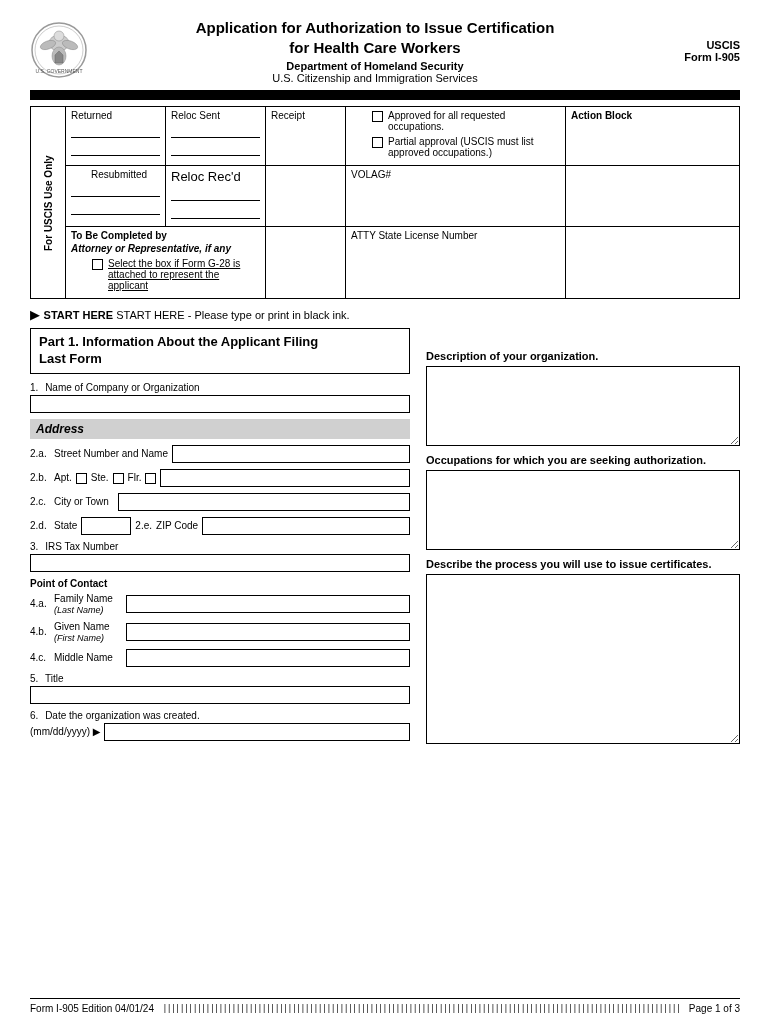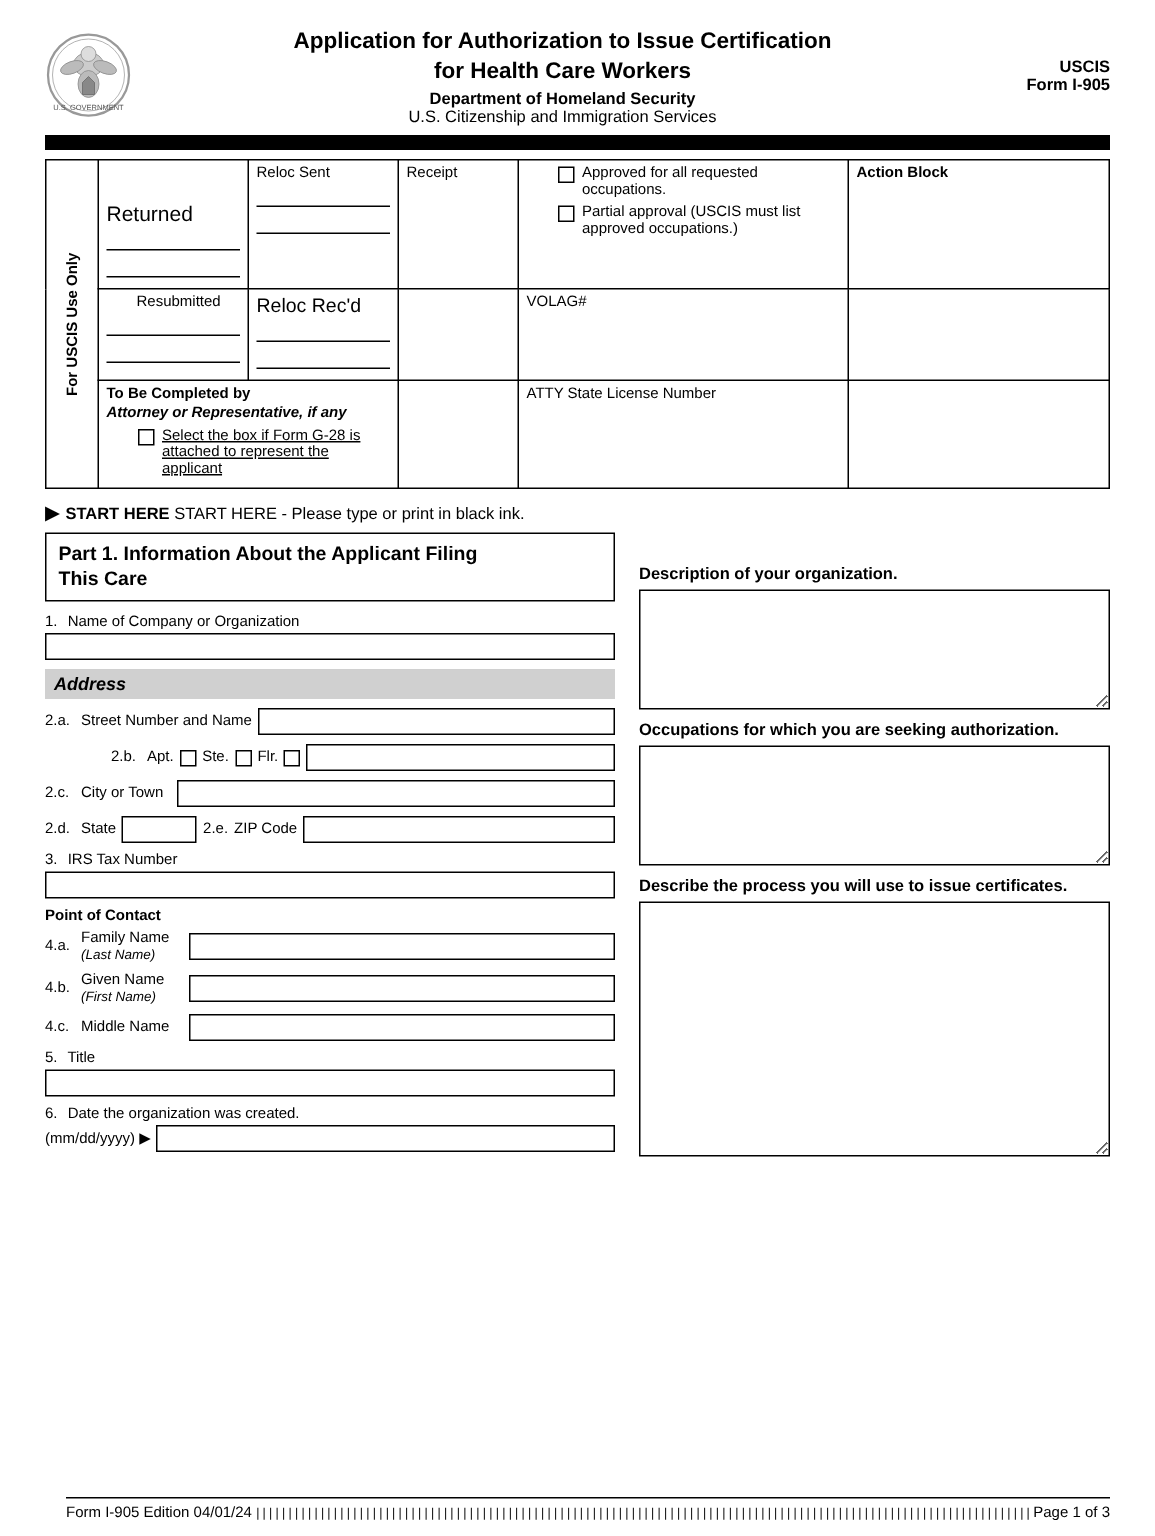--- a/index.html
+++ b/index.html
@@ -223,21 +223,21 @@
     
     .poc-label {
       font-weight: bold;
       font-size: 10px;
       margin-bottom: 4px;
     }
     
     .footer {
       position: absolute;
       bottom: 10px;
-      left: 44px;
+      left: 30px;
       right: 30px;
       display: flex;
       justify-content: space-between;
       align-items: center;
       border-top: 1px solid #000;
       padding-top: 4px;
       font-size: 10px;
     }
     .barcode {
       font-size: 8px;
@@ -289,21 +289,21 @@
 
   <div class="black-bar"></div>
 
   <table class="uscis-table">
     <tbody>
       <tr>
         <td rowspan="3" class="for-uscis-label">
           <span>For USCIS Use Only</span>
         </td>
         <td style="width:100px;">
-          <div style="font-size:14px;margin-bottom:3px;margin-top:24px;">Returned</div>
+          <div style="font-size:10px;margin-bottom:3px;">Returned</div>
           <span class="underline-field"></span>
           <span class="underline-field"></span>
         </td>
         <td style="width:100px;">
           <div style="font-size:10px;margin-bottom:3px;">Reloc Sent</div>
           <span class="underline-field"></span>
           <span class="underline-field"></span>
         </td>
         <td style="width:80px;">
           <div style="font-size:10px;">Receipt</div>
@@ -361,21 +361,21 @@
     <span class="arrow">▶ </span>
     <strong>START HERE</strong> <span style="font-size:11px;">START HERE - Please type or print in black ink.</span>
   </div>
 
   <div class="two-col">
 
     <div class="left-col">
 
       <div class="part-heading">
         <span>Part 1.  Information About the Applicant Filing</span><br>
-        <span>This Care</span>
+        <span>Last Form</span>
       </div>
 
       <div class="form-field-group">
         <div class="field-label">
           <span class="num">1.</span>
           <span>Name of Company or Organization</span>
         </div>
         <input type="text" class="field-input" style="">
       </div>
 
@@ -384,21 +384,21 @@
       <div class="form-field-group">
         <div class="inline-row">
           <span style="font-weight:normal;min-width:20px;">2.a.</span>
           <span style="min-width:70px;">Street Number and Name</span>
           <input type="text" class="field-input-inline" style="">
         </div>
       </div>
 
       <div class="form-field-group">
         <div class="inline-row">
-          <span style="min-width:20px;margin-left:44px;">2.b.</span>
+          <span style="min-width:20px;">2.b.</span>
           <span>Apt.</span>
           <span class="checkbox-sq"></span>
           <span>Ste.</span>
           <span class="checkbox-sq"></span>
           <span>Flr.</span>
           <span class="checkbox-sq"></span>
           <input type="text" class="field-input-inline" style="">
         </div>
       </div>
 

